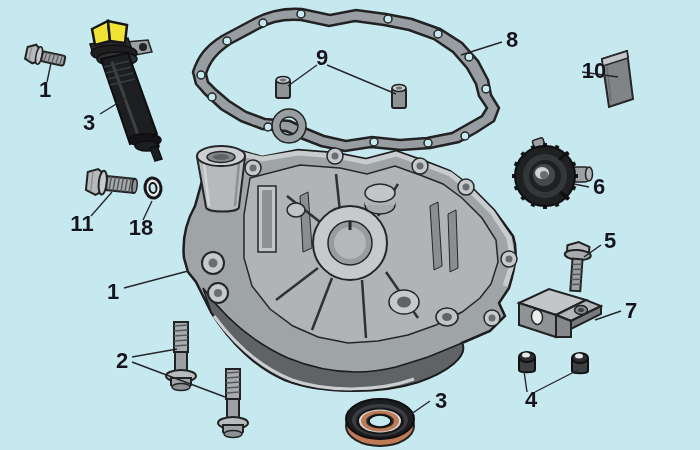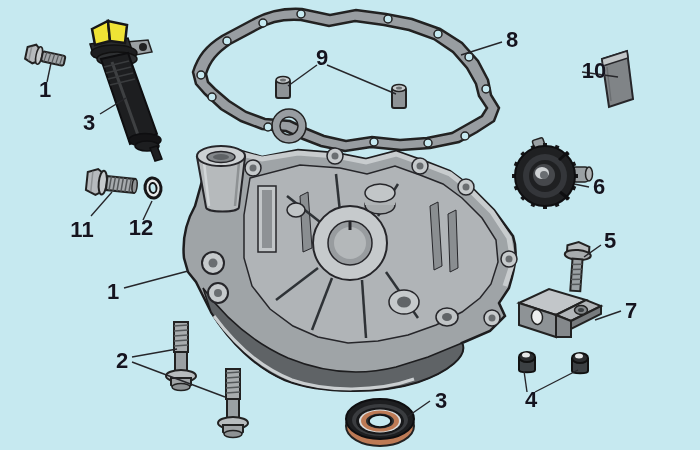--- a/index.html
+++ b/index.html
@@ -347,17 +347,17 @@
   <div class="callout" style="left:113px;top:292px">1</div>
   <div class="callout" style="left:122px;top:361px">2</div>
   <div class="callout" style="left:441px;top:401px">3</div>
   <div class="callout" style="left:531px;top:400px">4</div>
   <div class="callout" style="left:610px;top:241px">5</div>
   <div class="callout" style="left:599px;top:187px">6</div>
   <div class="callout" style="left:631px;top:311px">7</div>
   <div class="callout" style="left:512px;top:40px">8</div>
   <div class="callout" style="left:322px;top:58px">9</div>
   <div class="callout" style="left:594px;top:71px">10</div>
-  <div class="callout" style="left:82px;top:230px">11</div>
-  <div class="callout" style="left:141px;top:228px">12</div>
+  <div class="callout" style="left:82px;top:224px">11</div>
+  <div class="callout" style="left:141px;top:228px">18</div>
   <div class="callout" style="left:89px;top:123px">3</div>
   <div class="callout" style="left:45px;top:90px">1</div>
 </div>
 
 </body></html>

